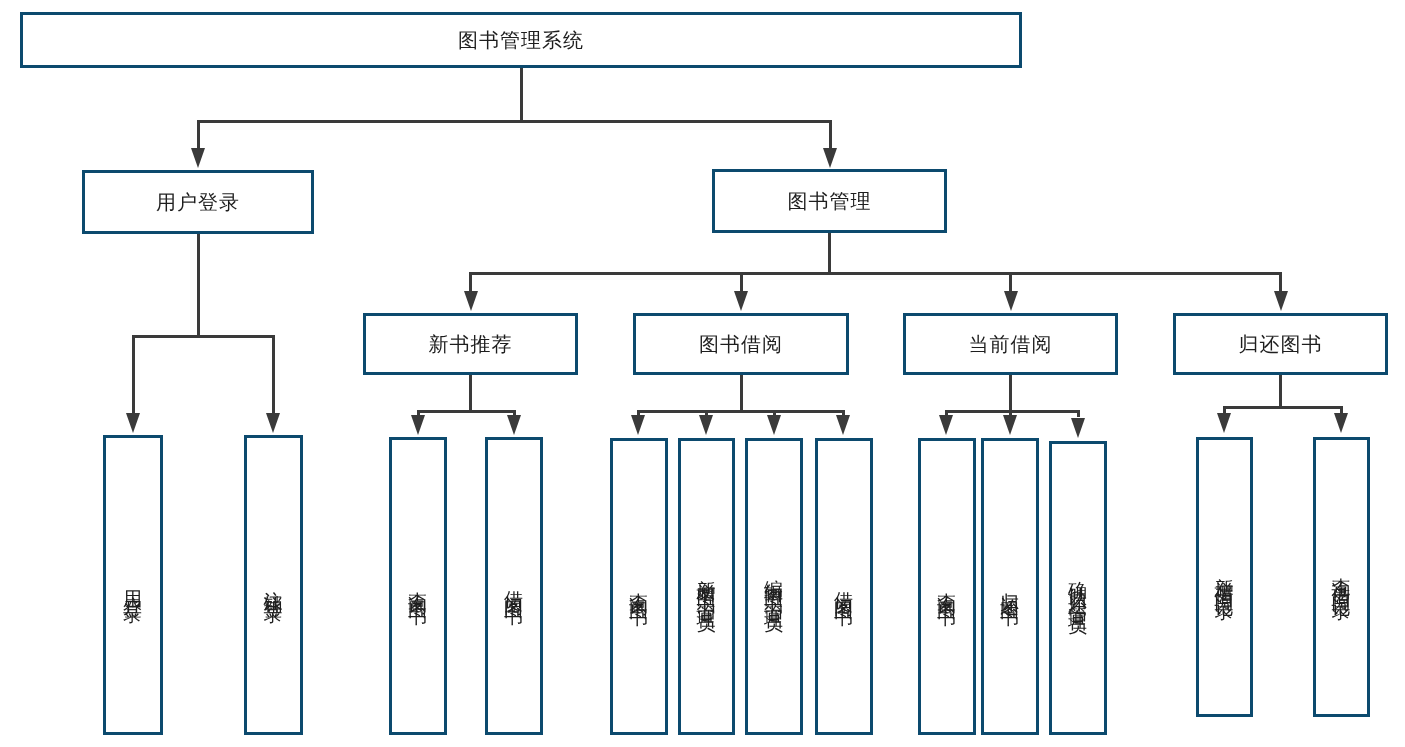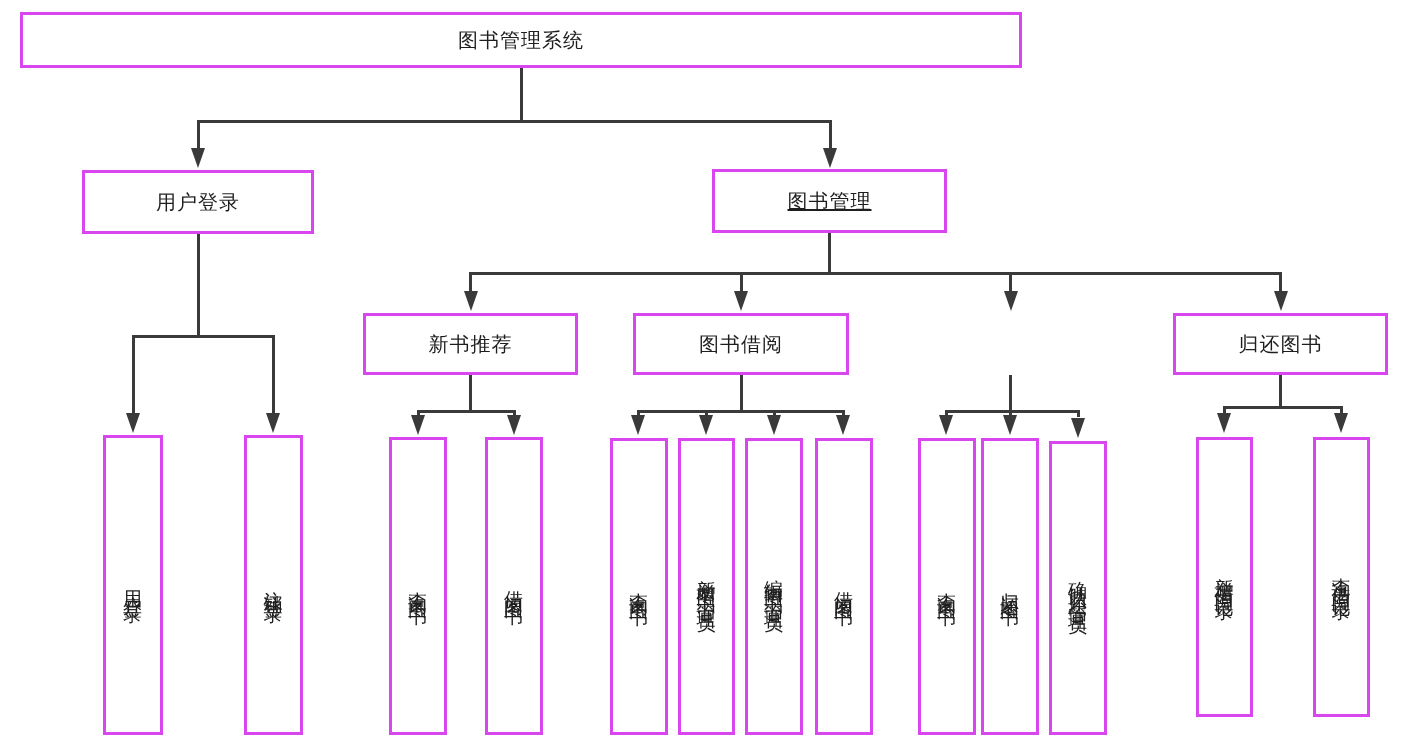--- a/index.html
+++ b/index.html
@@ -7,21 +7,21 @@
     position: relative;
     width: 1405px;
     height: 747px;
     background: #ffffff;
     overflow: hidden;
     font-family: "Liberation Sans", "DejaVu Sans", sans-serif;
   }
   .box {
     position: absolute;
     background: #ffffff;
-    border: 3px solid #d946ef;
+    border: 3px solid #0c4a6e;
     box-sizing: border-box;
     display: flex;
     align-items: center;
     justify-content: center;
     color: #1e1e1e;
     z-index: 2;
   }
   .h-box { font-size: 20px; letter-spacing: 1px; white-space: nowrap; }
   .v-box {
     writing-mode: vertical-rl;
@@ -59,21 +59,21 @@
   <div class="box h-box" style="left:20px; top:12px; width:1002px; height:56px;">图书管理系统</div>
 
   <div class="vline" style="left:519.5px; top:68px; width:3px; height:54px;"></div>
   <div class="hline" style="left:196.5px; top:120px; width:635px; height:3px;"></div>
   <div class="vline" style="left:196.5px; top:120px; width:3px; height:28px;"></div>
   <div class="arrow" style="left:191px; top:148px;"></div>
   <div class="vline" style="left:828.5px; top:120px; width:3px; height:28px;"></div>
   <div class="arrow" style="left:823px; top:148px;"></div>
 
   <div class="box h-box" style="left:82px; top:170px; width:232px; height:64px;">用户登录</div>
-  <div class="box h-box" style="left:712px; top:169px; width:235px; height:64px;text-decoration:underline;">图书管理</div>
+  <div class="box h-box" style="left:712px; top:169px; width:235px; height:64px;">图书管理</div>
 
   <div class="vline" style="left:196.5px; top:234px; width:3px; height:104px;"></div>
   <div class="hline" style="left:131.5px; top:335px; width:143px; height:3px;"></div>
   <div class="vline" style="left:131.5px; top:335px; width:3px; height:78px;"></div>
   <div class="arrow" style="left:126px; top:413px;"></div>
   <div class="vline" style="left:271.5px; top:335px; width:3px; height:78px;"></div>
   <div class="arrow" style="left:266px; top:413px;"></div>
 
   <div class="vline" style="left:828px; top:233px; width:3px; height:41px;"></div>
   <div class="hline" style="left:468.5px; top:272px; width:813px; height:3px;"></div>
@@ -81,20 +81,21 @@
   <div class="arrow" style="left:463.5px; top:291px;"></div>
   <div class="vline" style="left:739.5px; top:272px; width:3px; height:20px;"></div>
   <div class="arrow" style="left:734px; top:291px;"></div>
   <div class="vline" style="left:1009px; top:272px; width:3px; height:20px;"></div>
   <div class="arrow" style="left:1003.5px; top:291px;"></div>
   <div class="vline" style="left:1279px; top:272px; width:3px; height:20px;"></div>
   <div class="arrow" style="left:1273.5px; top:291px;"></div>
 
   <div class="box h-box" style="left:633px; top:313px; width:216px; height:62px;">图书借阅</div>
   <div class="box h-box" style="left:363px; top:313px; width:215px; height:62px;">新书推荐</div>
+  <div class="box h-box" style="left:903px; top:313px; width:215px; height:62px;">当前借阅</div>
   <div class="box h-box" style="left:1173px; top:313px; width:215px; height:62px;">归还图书</div>
 
   <div class="vline" style="left:469px; top:375px; width:3px; height:37px;"></div>
   <div class="hline" style="left:416.5px; top:410px; width:99px; height:3px;"></div>
   <div class="vline" style="left:416.5px; top:410px; width:3px; height:7px;"></div>
   <div class="arrow" style="left:411px; top:415px;"></div>
   <div class="vline" style="left:512.5px; top:410px; width:3px; height:7px;"></div>
   <div class="arrow" style="left:507px; top:415px;"></div>
 
   <div class="vline" style="left:739.5px; top:375px; width:3px; height:37px;"></div>

